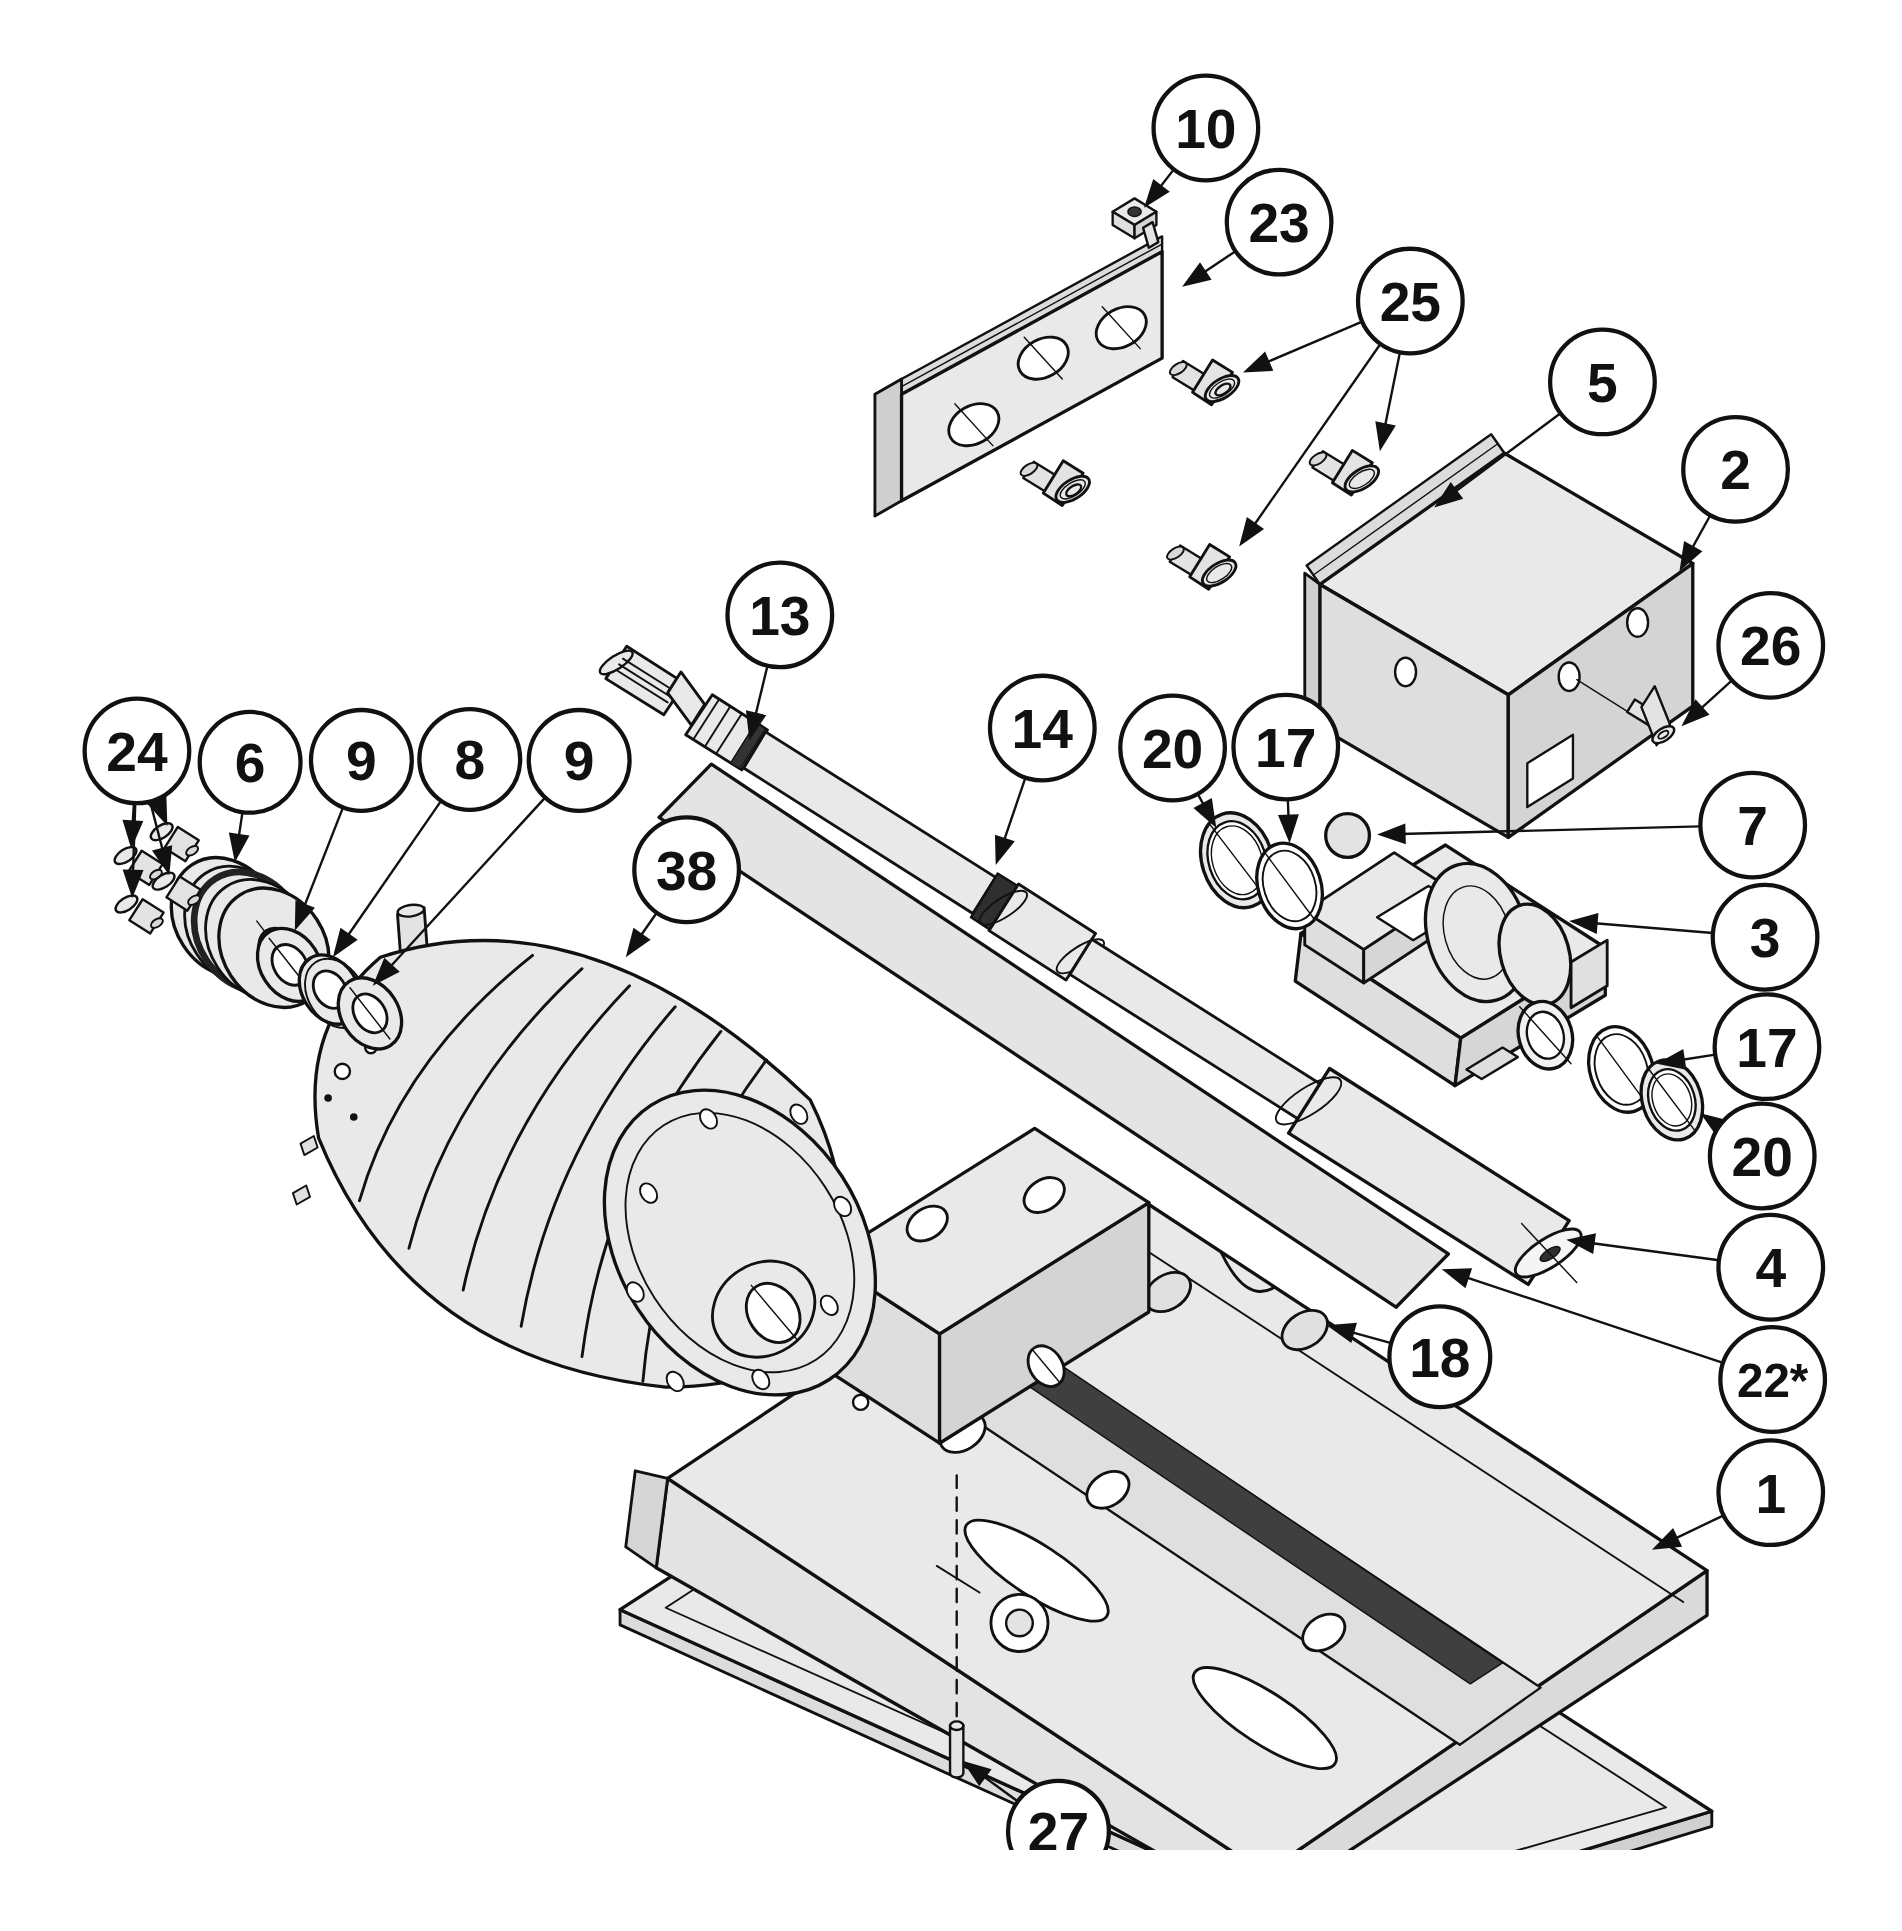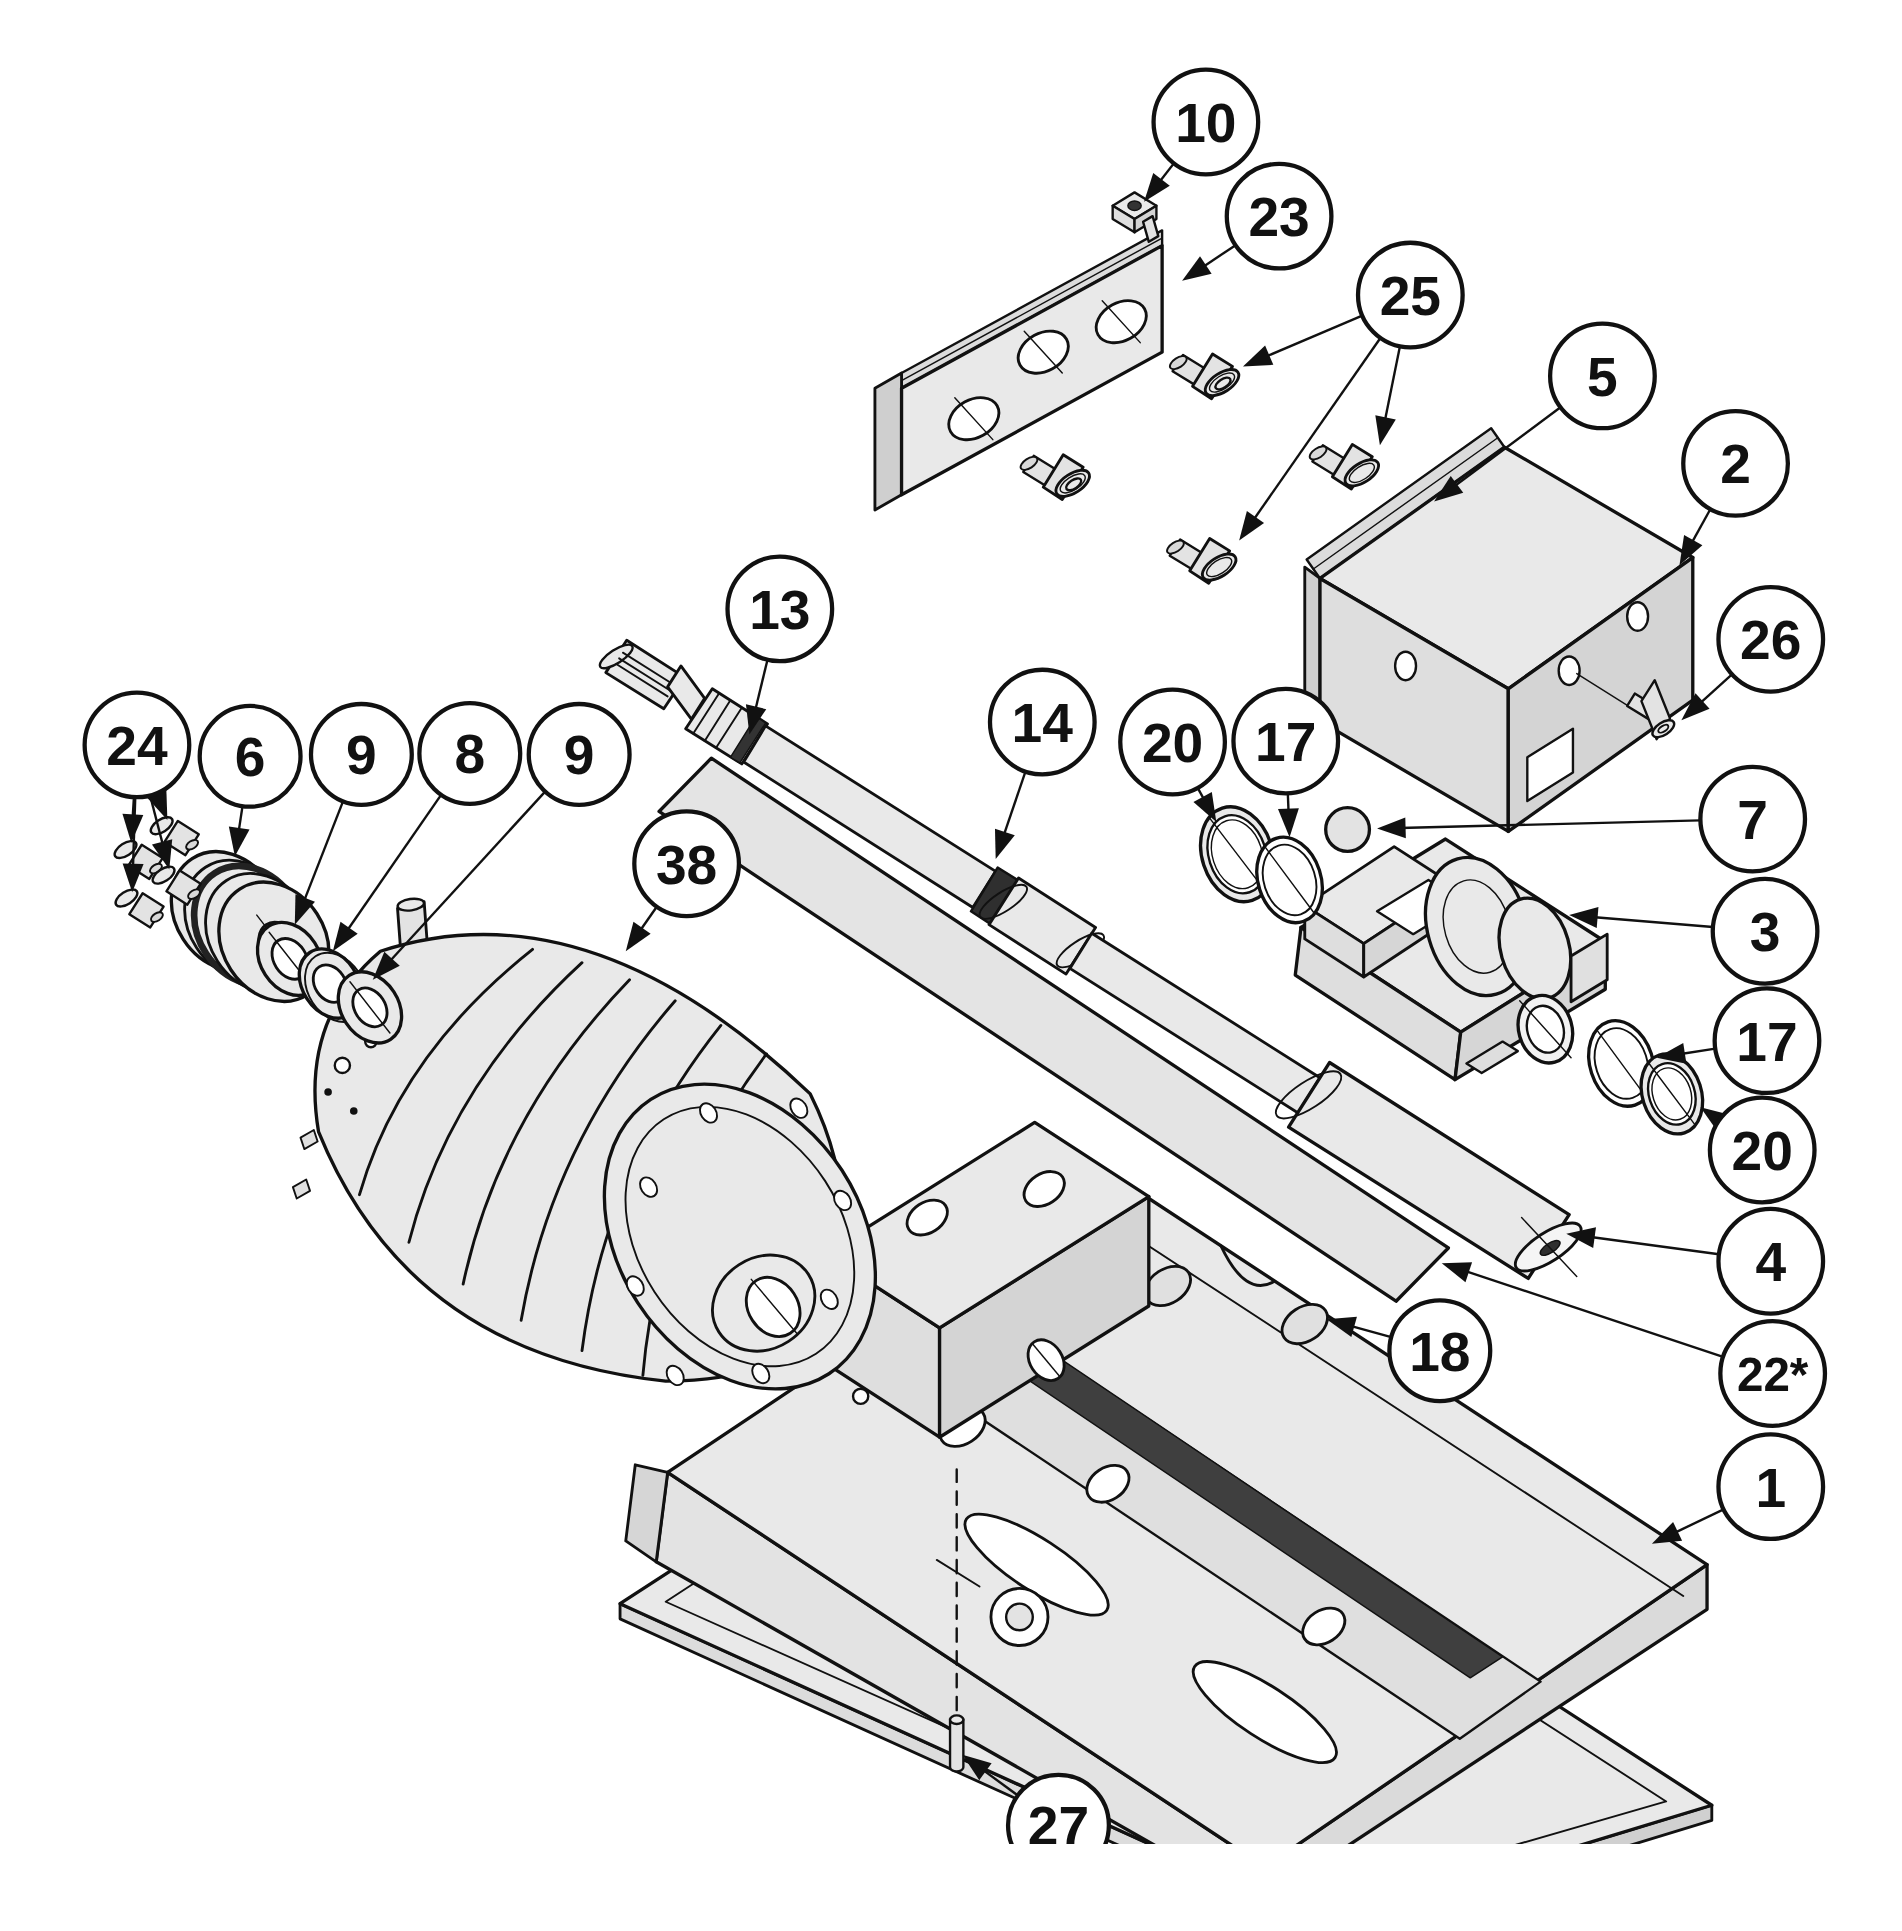--- a/index.html
+++ b/index.html
@@ -1,17 +1,17 @@
 <!DOCTYPE html>
 <html style="font-size:15px"><head>
 <meta charset="utf-8">
 <style>
   html,body{margin:0;padding:0;background:#ffffff;}
   .stage{position:relative;width:1902px;height:1844px;background:#fff;overflow:hidden;
-         font-family:"Liberation Sans", sans-serif;}
+         font-family:"Liberation Sans", sans-serif;margin-top:6px;}
   svg{display:block}
   .callout-text{font-family:"Liberation Sans","DejaVu Sans",sans-serif;font-weight:bold;fill:#111;}
 </style>
 </head>
 <body>
 
 <div class="stage">
 <svg width="1902" height="1932" viewBox="0 0 2000 2031">
 
   <g stroke="#111" stroke-linejoin="round" stroke-linecap="round">

